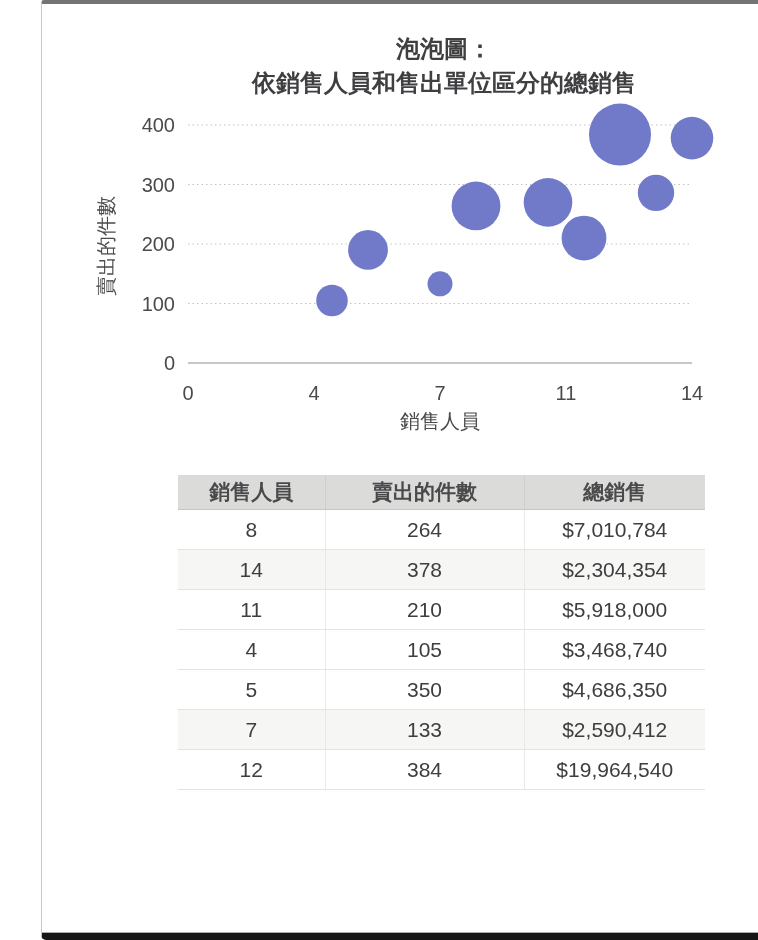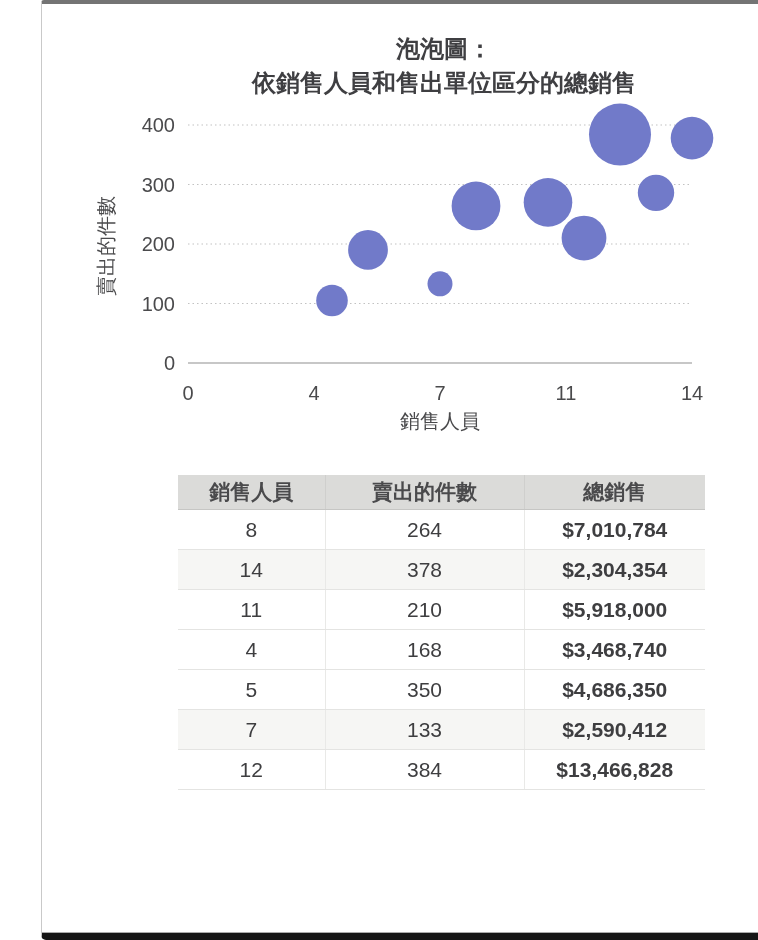--- a/index.html
+++ b/index.html
@@ -39,21 +39,21 @@
     border-bottom:1px solid #C6C6C4;border-right:1px solid #CFCFCD;
     padding:0;
   }
   table.data-table th:last-child{border-right:none;}
   table.data-table td{
     height:39px;text-align:center;vertical-align:middle;
     background:#ffffff;
     border-bottom:1px solid #E4E4E2;border-right:1px solid #E9E9E7;
     padding:0;font-weight:400;
   }
-  table.data-table td:last-child{border-right:none;font-weight:bold;}
+  table.data-table td:last-child{border-right:none;}
   table.data-table tbody tr.alt td{background:#F6F6F4;}
 </style>
 </head>
 <body>
 
 <div class="frame">
 
   <svg class="chart" width="758" height="448" viewBox="0 0 758 448">
     <text class="chart-title" x="402" y="53" text-anchor="middle">泡泡圖：</text>
     <text class="chart-title" x="402" y="87" text-anchor="middle">依銷售人員和售出單位區分的總銷售</text>
@@ -119,35 +119,35 @@
           <td>378</td>
           <td>$2,304,354</td>
         </tr>
         <tr>
           <td>11</td>
           <td>210</td>
           <td>$5,918,000</td>
         </tr>
         <tr>
           <td>4</td>
-          <td>168</td>
+          <td>105</td>
           <td>$3,468,740</td>
         </tr>
         <tr>
           <td>5</td>
           <td>350</td>
           <td>$4,686,350</td>
         </tr>
         <tr class="alt">
           <td>7</td>
           <td>133</td>
           <td>$2,590,412</td>
         </tr>
         <tr>
           <td>12</td>
           <td>384</td>
-          <td>$13,466,828</td>
+          <td>$19,964,540</td>
         </tr>
       </tbody>
   </table>
 
   <div class="bottom-hairline"></div>
 </div>
 
 </body></html>

